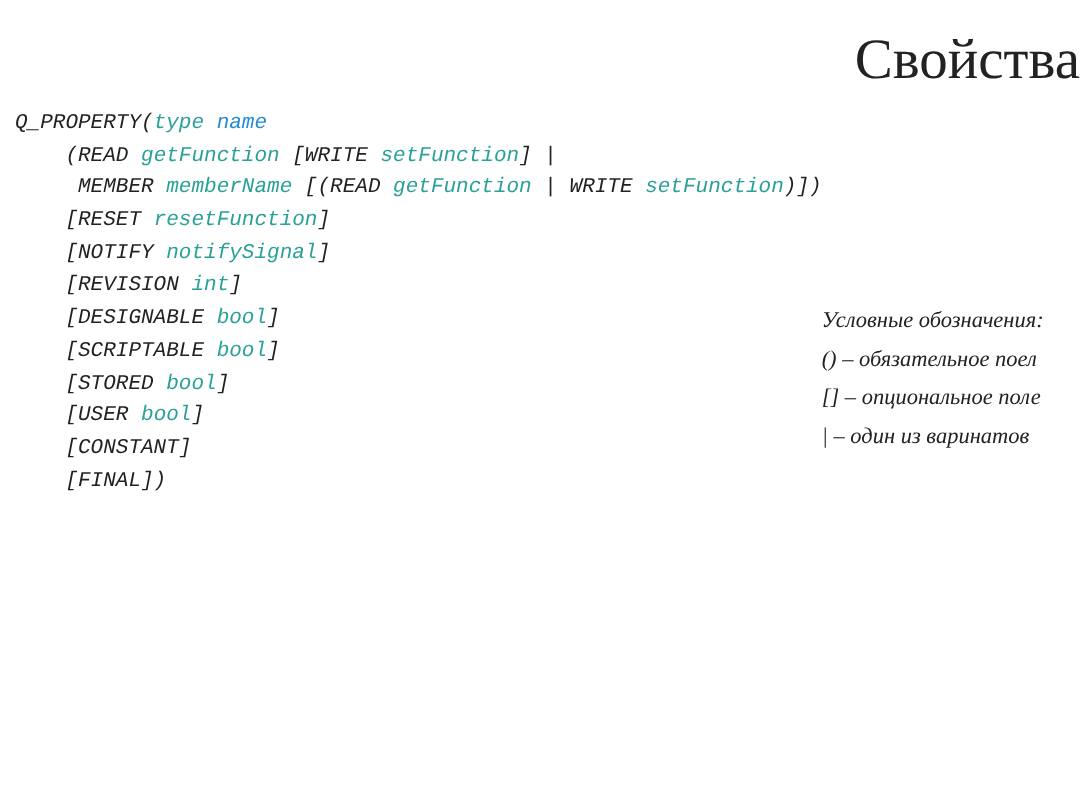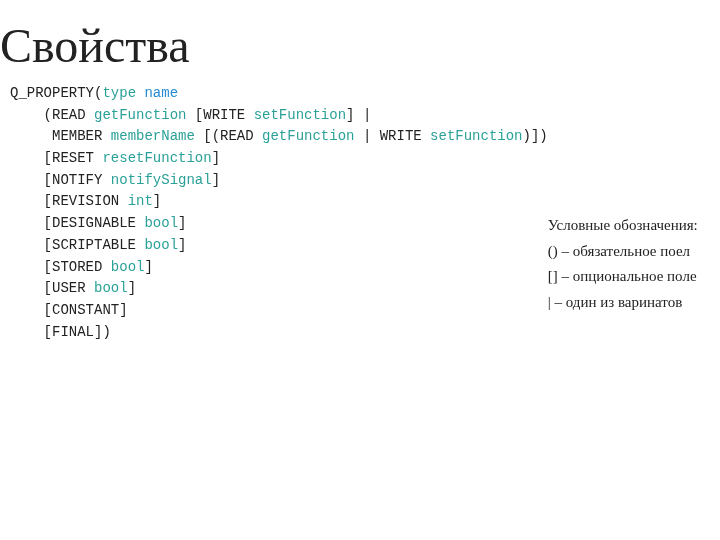--- a/index.html
+++ b/index.html
@@ -4,30 +4,31 @@
   <style>
     * { margin: 0; padding: 0; box-sizing: border-box; }
     body {
       width: 720px;
       height: 540px;
       background: #ffffff;
       font-family: Georgia, 'Times New Roman', serif;
       overflow: hidden;
     }
     .page-title {
-      text-align: left;
-      font-size: 48px;
+      text-align: right;
+      font-size: 38px;
       font-weight: normal;
       padding: 18px 0 10px 0;
       color: #222;
     }
     .main-content {
       display: flex;
       flex-direction: row;
       padding: 0 10px 0 10px;
+      font-style: italic;
     }
     .code-block {
       font-family: 'Courier New', Courier, monospace;
       font-size: 14px;
       line-height: 1.55;
       color: #222;
       white-space: pre;
       flex: 1;
     }
     .kw-black { color: #222; }

